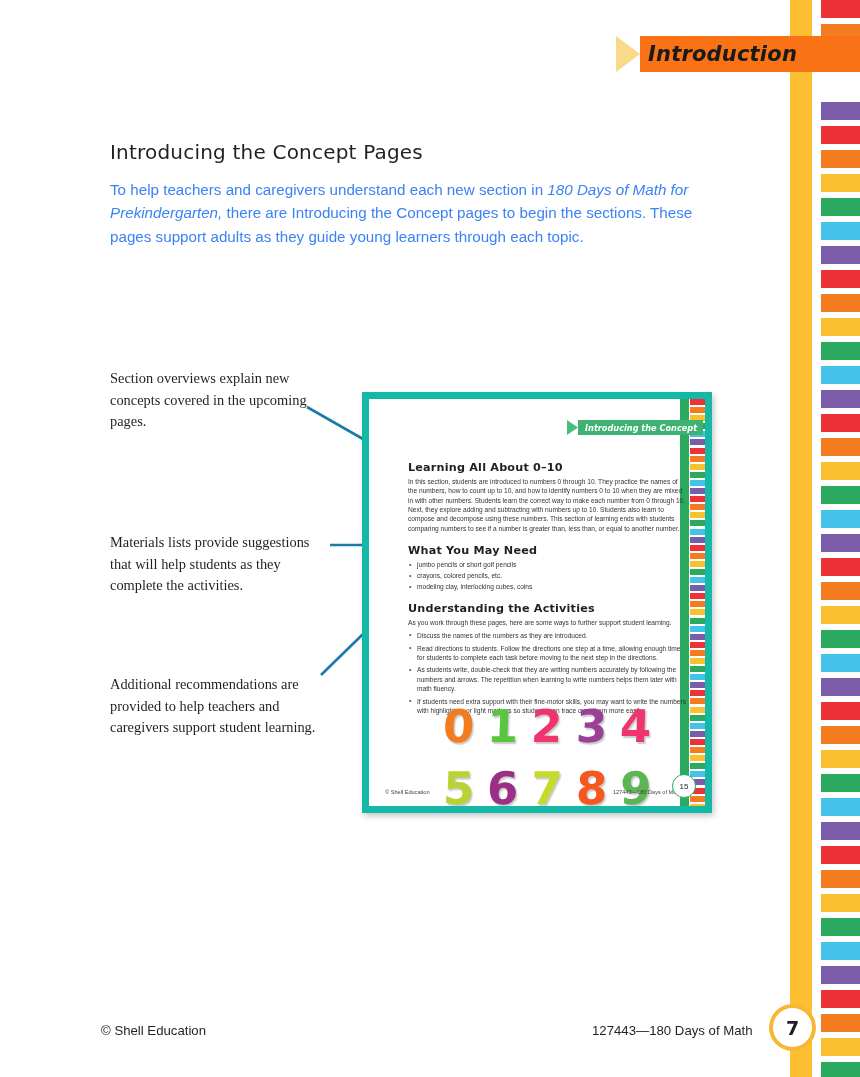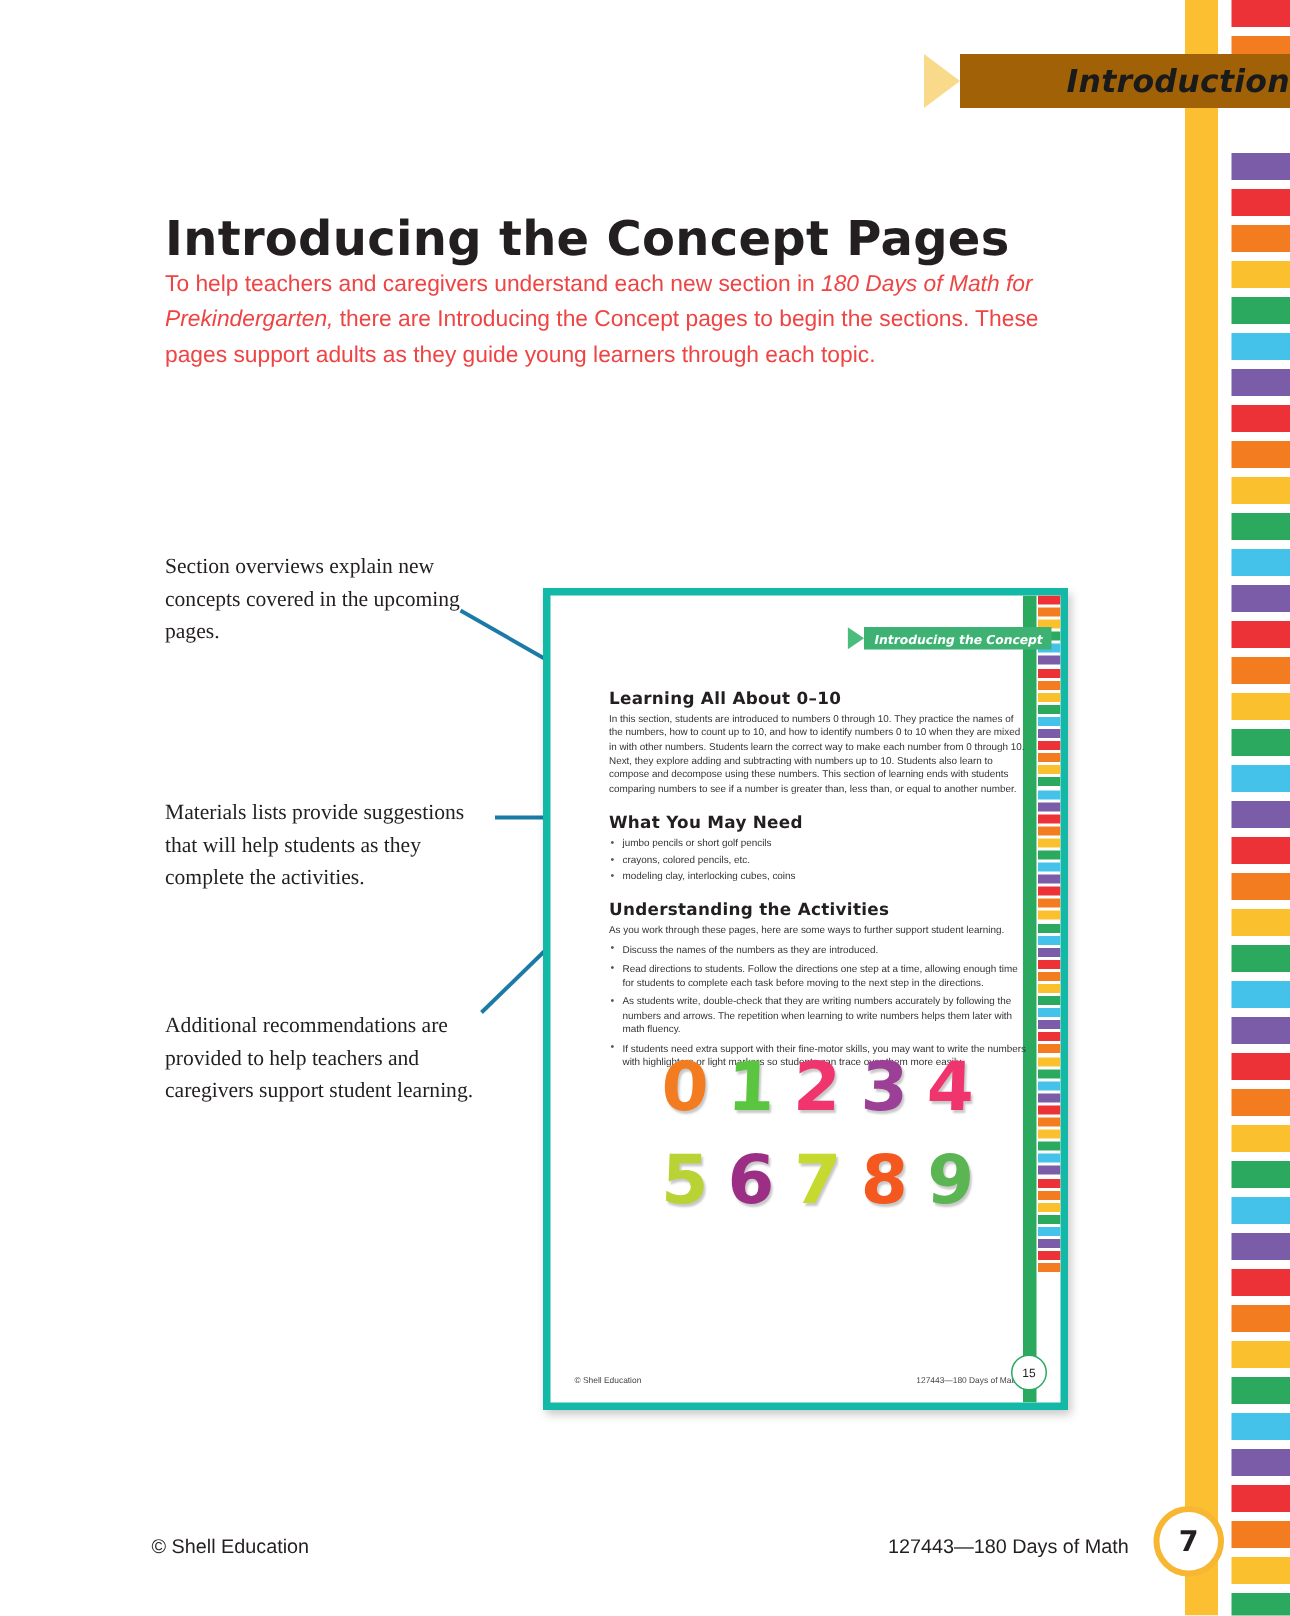--- a/index.html
+++ b/index.html
@@ -61,25 +61,25 @@
   .intro-ribbon .tip {
     width: 24px;
     height: 36px;
     background: #f9d98a;
     clip-path: polygon(0 0, 100% 50%, 0 100%);
     flex: 0 0 auto;
   }
   .intro-ribbon .body {
     flex: 1 1 auto;
     height: 36px;
-    background: #a16207;
+    background: #f97316;
     display: flex;
     align-items: center;
-    justify-content: flex-end;
-    padding-left: 32px;
+    justify-content: flex-start;
+    padding-left: 8px;
     box-sizing: border-box;
   }
   .intro-ribbon .body span {
     font-family: "DejaVu Sans", sans-serif;
     font-weight: bold;
     font-style: italic;
     font-size: 21px;
     color: #1a1a1a;
     letter-spacing: 0.2px;
   }
@@ -102,34 +102,34 @@
     font-weight: bold;
     font-size: 38px;
     color: #231f20;
     letter-spacing: 0.5px;
   }
   .section-head {
     position: absolute;
     top: 140px;
     left: 110px;
     font-family: "DejaVu Sans", sans-serif;
-    font-weight: bold;
-    font-size: 32px;
+    font-weight: normal;
+    font-size: 20px;
     color: #231f20;
     letter-spacing: 0.2px;
   }
   .intro-para {
     position: absolute;
     top: 178px;
     left: 110px;
     width: 600px;
     font-family: "Liberation Sans", sans-serif;
     font-size: 15.2px;
     line-height: 1.53;
-    color: #ef4444;
+    color: #3b82f6;
   }
   .intro-para i { font-style: italic; }
 
   
   .callout {
     position: absolute;
     left: 110px;
     width: 215px;
     font-family: Liberation Serif, serif;
     font-size: 14.4px;
@@ -149,23 +149,23 @@
     height: 1077px;
     pointer-events: none;
   }
 
   
   .inset {
     position: absolute;
     top: 392px;
     left: 362px;
     width: 350px;
-    height: 548px;
+    height: 421px;
     background: #ffffff;
-    border: 5px solid #14b8a6;
+    border: 7px solid #14b8a6;
     box-shadow: 2px 3px 6px rgba(0,0,0,0.22);
     box-sizing: border-box;
     overflow: hidden;
   }
   .inset-greenbar {
     position: absolute;
     top: 0;
     right: 16px;
     width: 9px;
     height: 100%;

